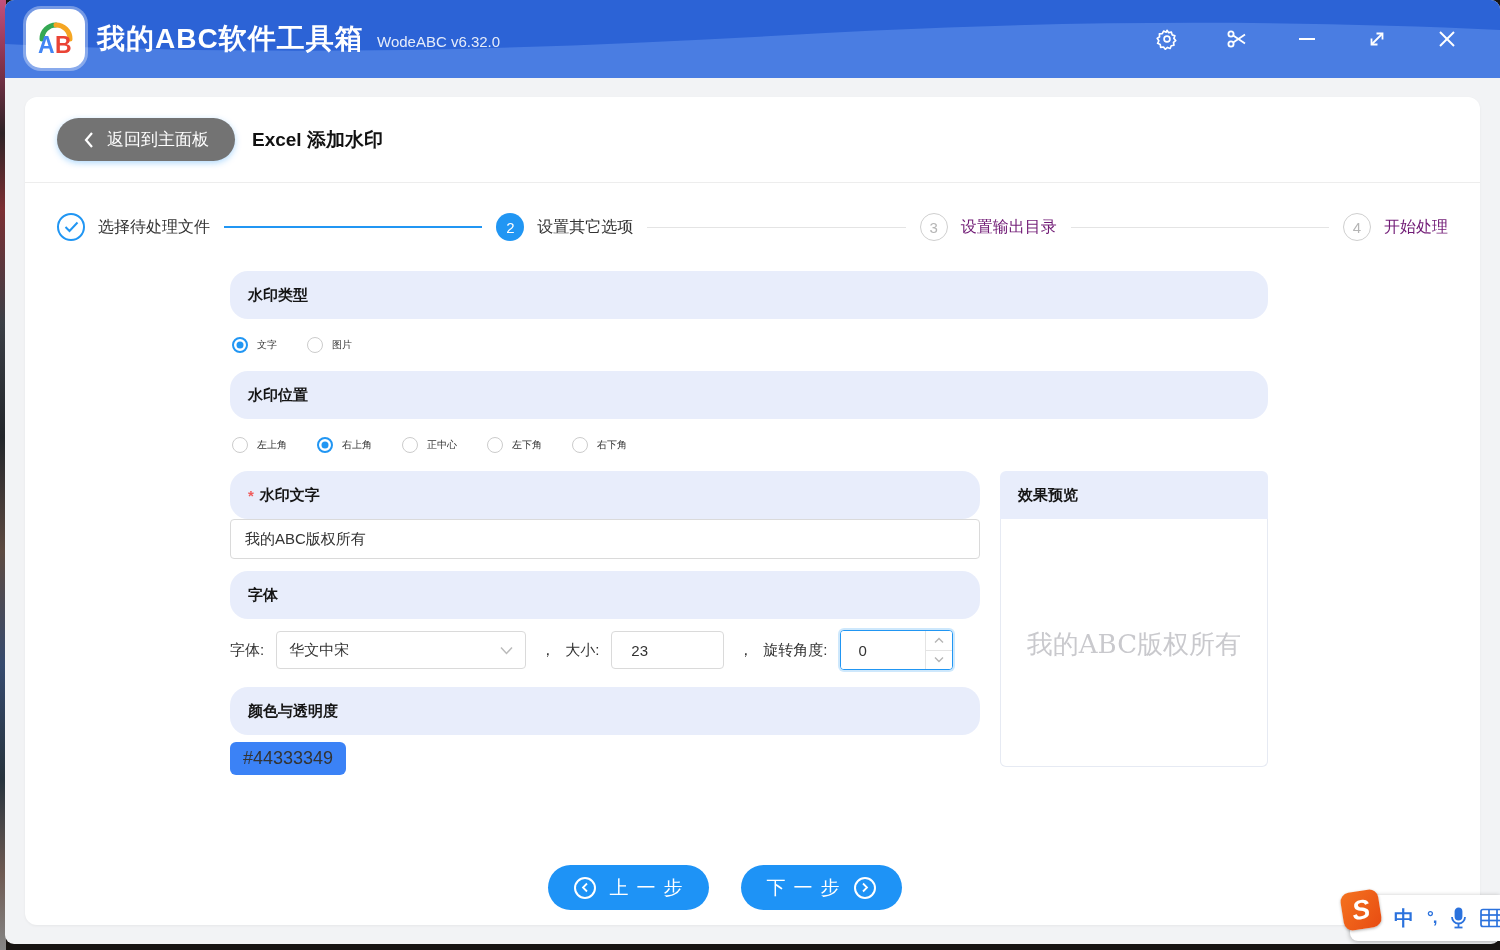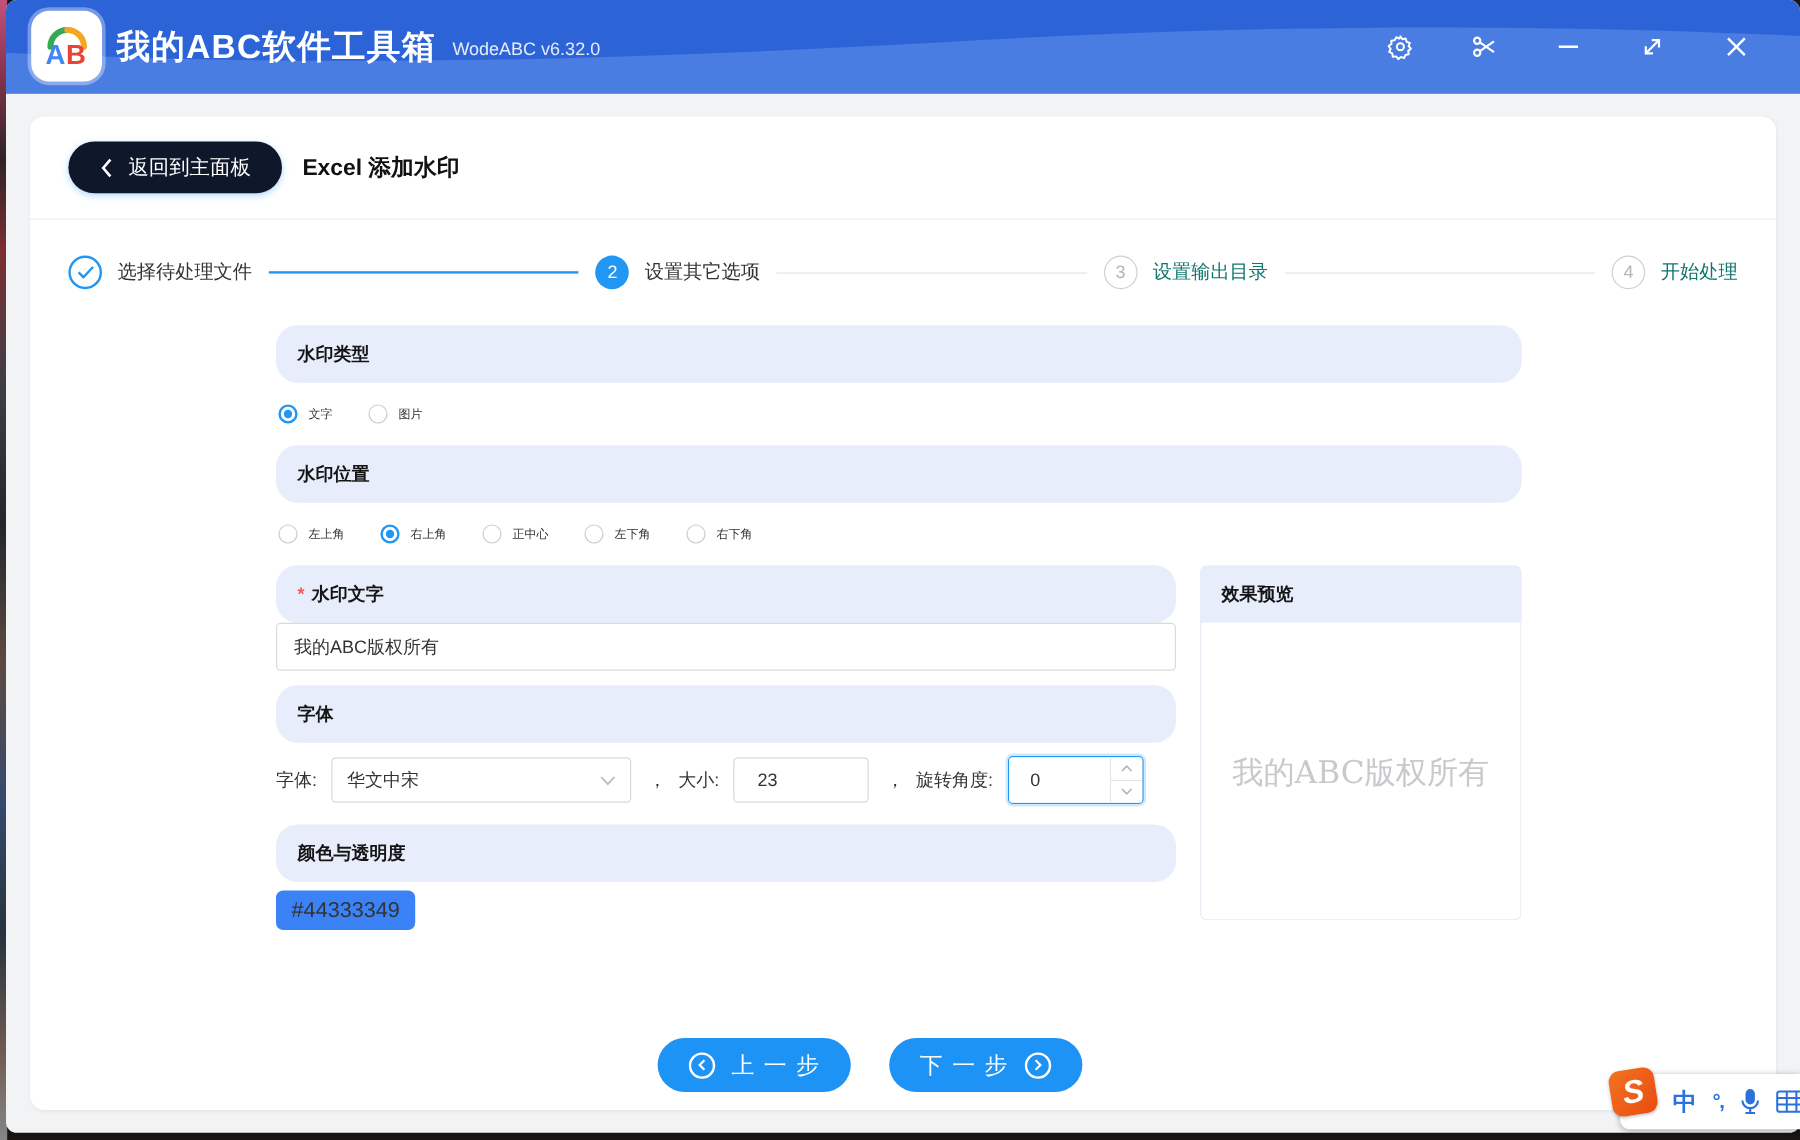--- a/index.html
+++ b/index.html
@@ -19,34 +19,34 @@
           box-shadow:0 0 0 3px rgba(255,255,255,.35); display:flex; align-items:center; justify-content:center; }
   .app-title { position:absolute; left:92px; top:20px; font-size:28px; font-weight:700; letter-spacing:1px; }
   .version { position:absolute; left:372px; top:33px; font-size:15px; color:rgba(255,255,255,.88); font-weight:400; }
   .win-controls { position:absolute; right:18px; top:0; height:78px; display:flex; align-items:center; }
   .win-btn { width:70px; height:78px; display:flex; align-items:center; justify-content:center; cursor:pointer; background:none; border:none; color:#fff; }
 
   
   .card { position:absolute; left:20px; right:20px; top:97px; bottom:19px; background:#fff; border-radius:12px;
           box-shadow:0 1px 3px rgba(0,0,0,.05); }
   .card-header { height:86px; display:flex; align-items:center; padding:0 32px; border-bottom:1px solid #ededed; }
-  .back-btn { height:43px; padding:0 26px; border:none; border-radius:22px; background:#0f172a; color:#fff;
+  .back-btn { height:43px; padding:0 26px; border:none; border-radius:22px; background:#737373; color:#fff;
               font-size:17px; display:flex; align-items:center; gap:12px; cursor:pointer;
               font-family:Liberation Sans, sans-serif; box-shadow:0 2px 6px rgba(30,147,246,.35); }
   .page-title { margin-left:17px; font-size:19px; font-weight:700; color:#111; }
 
   
   .steps { display:flex; align-items:center; height:88px; padding:0 32px; }
   .step { display:flex; align-items:center; gap:13px; flex:none; }
   .step-circle { width:28px; height:28px; border-radius:50%; display:flex; align-items:center; justify-content:center; font-size:15px; }
   .step.done .step-circle { border:2px solid #2196f3; color:#2196f3; }
   .step.active .step-circle { background:#2196f3; color:#fff; }
   .step.pending .step-circle { border:1.5px solid #cfcfcf; color:#b5b5b5; }
   .step-label { font-size:16px; color:#333; }
-  .step.pending .step-label { color:#0f766e; }
+  .step.pending .step-label { color:#701a75; }
   .connector { flex:1; margin:0 14px; }
   .connector.on { height:2px; background:#2196f3; }
   .connector.off { height:1px; background:#e4e4e4; }
 
   
   .form { margin-left:205px; width:1038px; }
   .sec-header { height:48px; background:#e8edfb; border-radius:18px; display:flex; align-items:center;
                 padding:0 18px; font-size:15px; font-weight:700; color:#151515; }
   .req { color:#f05b5b; margin-right:6px; font-weight:700; }
   .radio-row { height:52px; display:flex; align-items:center; gap:30px; padding-left:2px; }

